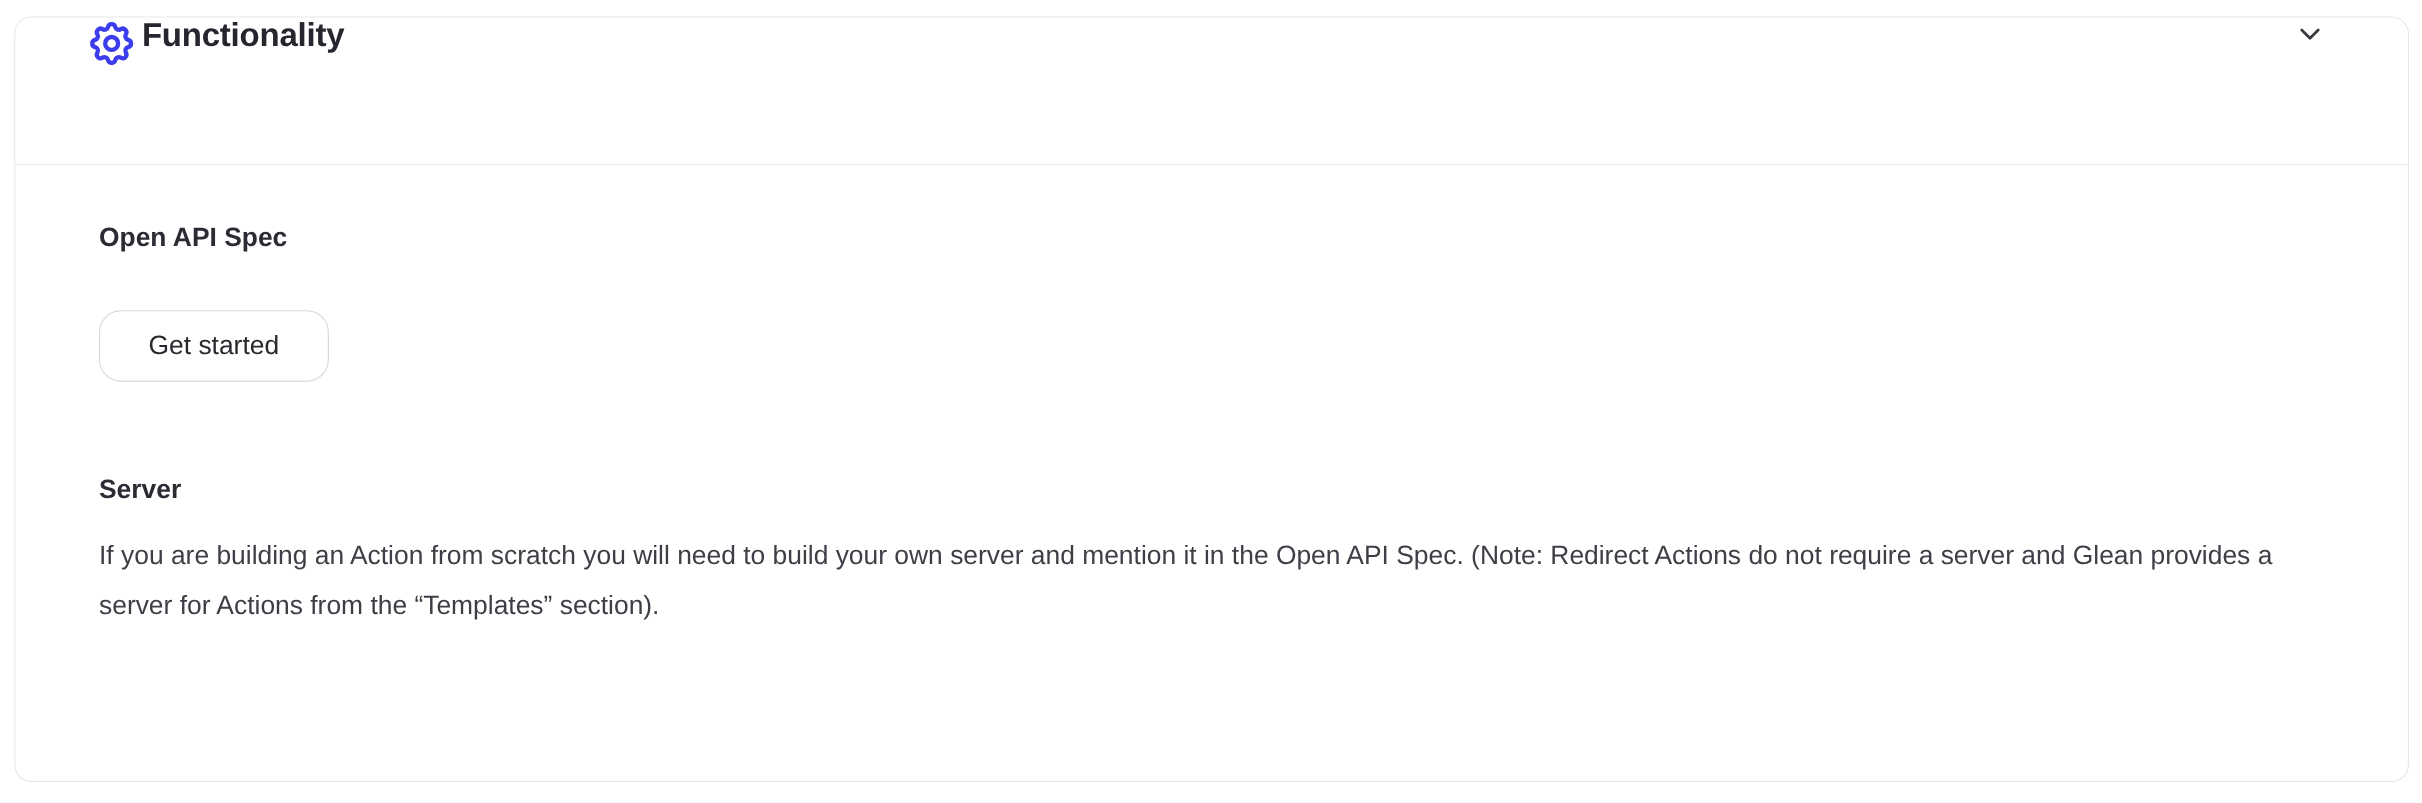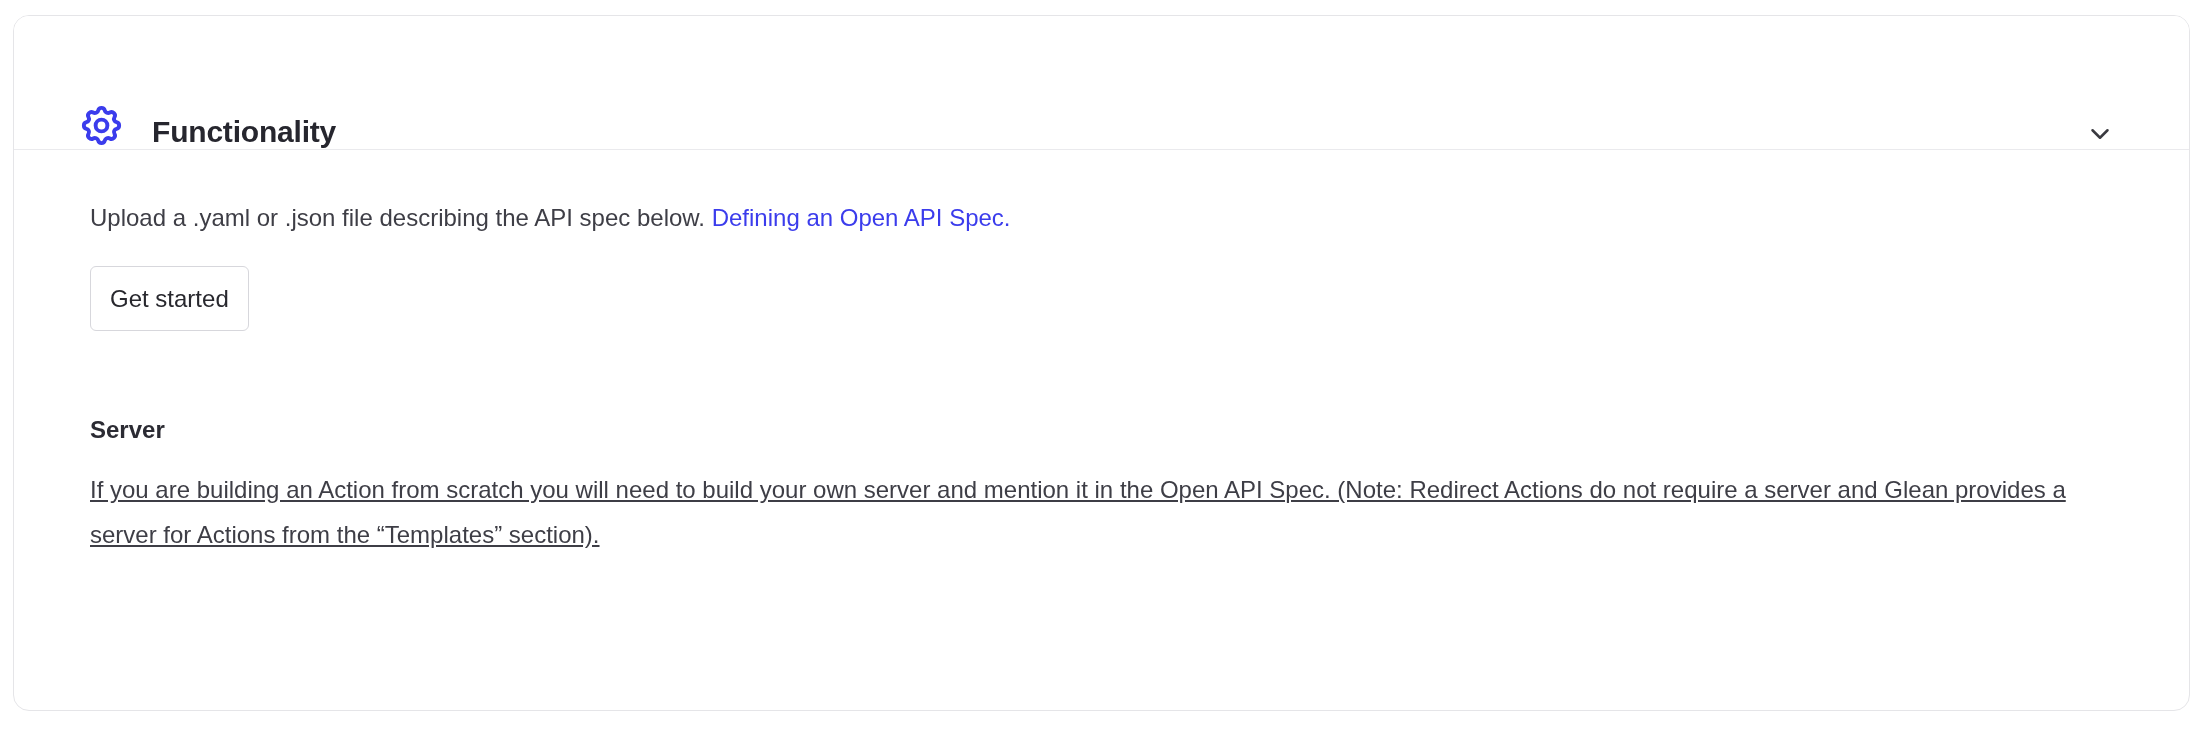--- a/index.html
+++ b/index.html
@@ -24,22 +24,22 @@
     width:2177px;height:696px;
     margin:15px 0 0 13px;
     background:#ffffff;
     border:1.5px solid var(--card-border);
     border-radius:16px;
     overflow:hidden;
   }
   .card-header{
     height:134px;
     display:flex;
-    align-items:flex-end;
-    gap:27px;
+    align-items:flex-start;
+    gap:4px;
     padding:0 74px 0 64px;
     border-bottom:1px solid var(--divider);
     cursor:pointer;
     background:#ffffff;
   }
   .gear{
     width:47px;height:47px;
     color:var(--accent);
     display:inline-flex;align-items:center;justify-content:center;
     flex:0 0 auto;
@@ -77,45 +77,44 @@
   }
   .link{
     color:var(--accent);
     text-decoration:none;
     cursor:pointer;
   }
   .link.strong{font-weight:600;}
   .btn{
     margin-top:30px;
     height:65px;
-    padding:0 19px;
+    padding:0 44px;
     font-family:"Liberation Sans", sans-serif;
     font-size:24px;
     color:#28282E;
     background:#ffffff;
     border:1.5px solid var(--btn-border);
-    border-radius:6px;
+    border-radius:20px;
     cursor:pointer;
   }
   .server-section{
     margin-top:82px;
   }
   .server-row{
     display:flex;
     justify-content:space-between;
     align-items:baseline;
   }
   .server-row .section-heading{margin:0;text-align:center;}
   .server-row .link{font-size:24px;}
   .server-desc{
     margin:20px 0 0 0;
     font-size:24px;
     line-height:45px;
     color:var(--body-text);
-    text-decoration:underline;
   }
 </style>
 </head>
 <body>
 
 <div class="page">
   <section class="card">
 
     <header class="card-header">
       <span class="gear">
@@ -128,24 +127,21 @@
       <span class="chev">
         <svg viewBox="0 0 24 24" fill="none" stroke="currentColor" stroke-width="2" stroke-linecap="round" stroke-linejoin="round">
           <path d="M6 9l6 6 6-6"></path>
         </svg>
       </span>
     </header>
 
     <div class="card-body">
 
       <div class="block">
-        <p class="desc">
-          <span>Upload a .yaml or .json file describing the API spec below.</span>
-          <a href="#" class="link">Defining an Open API Spec.</a>
-        </p>
+        <h3 class="section-heading">Open API Spec</h3>
         <button class="btn">Get started</button>
       </div>
 
       <div class="server-section">
         <div class="server-row">
           <h3 class="section-heading">Server</h3>
         </div>
         <p class="server-desc">If you are building an Action from scratch you will need to build your own server and mention it in the Open API Spec. (Note: Redirect Actions do not require a server and Glean provides a server for Actions from the “Templates” section).</p>
       </div>
 

